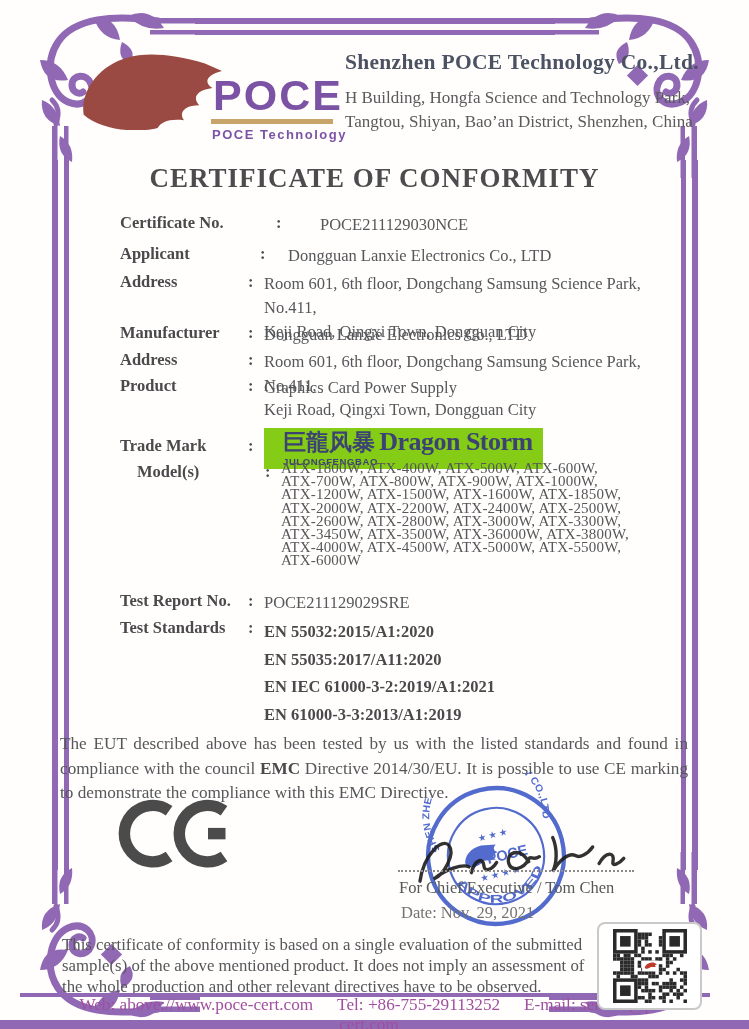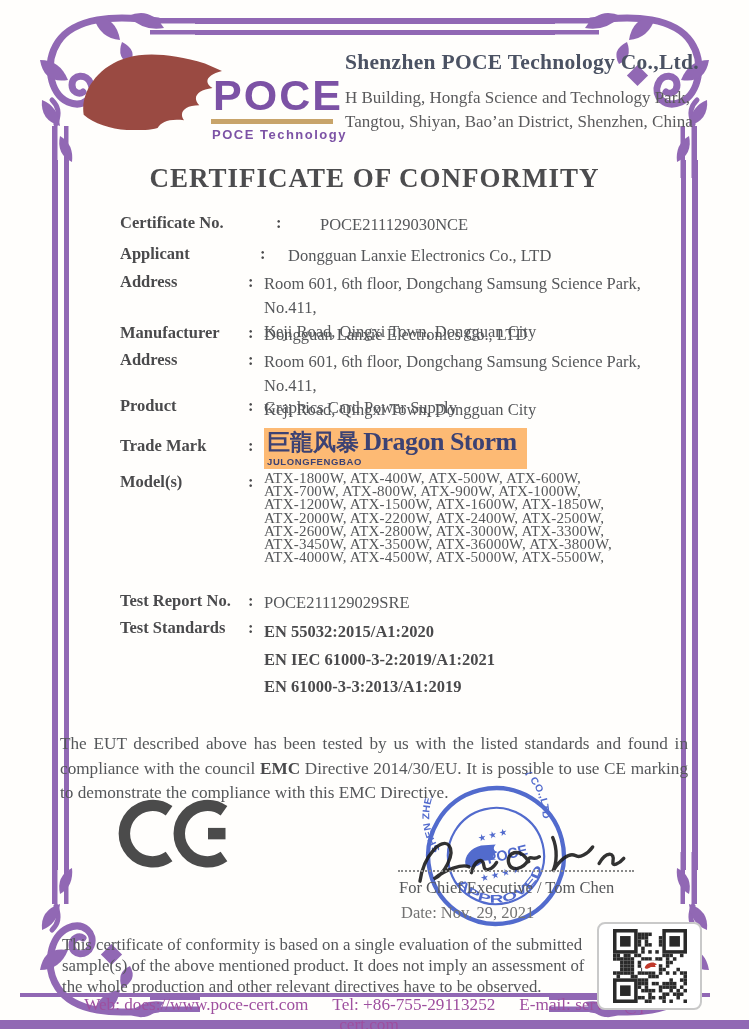--- a/index.html
+++ b/index.html
@@ -25,21 +25,21 @@
   .title{left:0;top:163px;width:749px;text-align:center;font-size:27px;font-weight:bold;
          color:#4c4c4e;letter-spacing:1px;}
   
   .row{position:absolute;left:120px;display:flex;font-size:16.5px;}
   .row .lab{width:128px;font-weight:bold;color:#4a4a4c;flex:none;}
   .row .col{width:16px;font-weight:bold;color:#4a4a4c;flex:none;}
   .row .val{width:430px;color:#55575a;line-height:24px;}
   .models .val{font-size:15px;line-height:13.2px;letter-spacing:.2px;}
   .stds .val div{line-height:27.5px;font-weight:bold;color:#4a4a4c;}
   
-  .tm-box{display:inline-block;background:#fdba74;padding:1px 10px 2px 3px;line-height:1;}
+  .tm-box{display:inline-block;background:#84cc16;padding:1px 10px 2px 19px;line-height:1;}
   .tm-cn{font-size:23px;font-weight:bold;color:#3c4273;}
   .tm-en{font-size:26px;font-weight:bold;color:#3c4273;font-family:"Liberation Serif",serif;letter-spacing:-0.5px;}
   .tm-py{font-size:9.5px;font-weight:bold;color:#3c4273;letter-spacing:.6px;margin-top:2px;
          font-family:"Liberation Sans",sans-serif;}
   
   .statement{left:60px;top:724px;width:628px;font-size:17.2px;line-height:24.5px;text-align:justify;margin-top:8px;}
   .statement b{color:#4a4a4c;}
   .disclaimer{left:62px;top:934px;width:535px;font-size:16.8px;line-height:21px;}
   .contact{left:60px;top:995px;width:630px;text-align:center;font-size:17.2px;color:#9e4f9f;}
   .contact span{margin:0 12px;}
@@ -150,63 +150,65 @@
 
   <div class="row" style="top:350px;">
     <span class="lab">Address</span>
     <span class="col">:</span>
     <div class="val">
       <div>Room 601, 6th floor, Dongchang Samsung Science Park, No.411,</div>
       <div>Keji Road, Qingxi Town, Dongguan City</div>
     </div>
   </div>
 
-  <div class="row" style="top:396px;font-family:Liberation Serif, serif;">
+  <div class="row" style="top:376px;font-family:Liberation Serif, serif;">
     <span class="lab">Product</span>
     <span class="col">:</span>
     <div class="val">Graphics Card Power Supply</div>
   </div>
 
   <div class="row" style="top:428px;">
     <span class="lab" style="padding-top:8px;">Trade Mark</span>
     <span class="col" style="padding-top:8px;">:</span>
     <div class="val">
       <div class="tm-box">
         <span class="tm-cn">巨龍风暴</span>
         <span class="tm-en">Dragon Storm</span>
         <div class="tm-py">JULONGFENGBAO</div>
       </div>
     </div>
   </div>
 
-  <div class="row models" style="top:472px;">
+  <div class="row models" style="top:462px;margin-left:17px;">
     <span class="lab">Model(s)</span>
     <span class="col">:</span>
     <div class="val">
       <div>ATX-1800W, ATX-400W, ATX-500W, ATX-600W,</div>
       <div>ATX-700W, ATX-800W, ATX-900W, ATX-1000W,</div>
       <div>ATX-1200W, ATX-1500W, ATX-1600W, ATX-1850W,</div>
       <div>ATX-2000W, ATX-2200W, ATX-2400W, ATX-2500W,</div>
       <div>ATX-2600W, ATX-2800W, ATX-3000W, ATX-3300W,</div>
       <div>ATX-3450W, ATX-3500W, ATX-36000W, ATX-3800W,</div>
       <div>ATX-4000W, ATX-4500W, ATX-5000W, ATX-5500W,</div>
+      <div>ATX-6000W</div>
     </div>
   </div>
 
   <div class="row" style="top:591px;">
     <span class="lab">Test Report No.</span>
     <span class="col">:</span>
     <div class="val">POCE211129029SRE</div>
   </div>
 
   <div class="row stds" style="top:618px;">
     <span class="lab">Test Standards</span>
     <span class="col">:</span>
     <div class="val">
       <div>EN 55032:2015/A1:2020</div>
+      <div>EN 55035:2017/A11:2020</div>
       <div>EN IEC 61000-3-2:2019/A1:2021</div>
       <div>EN 61000-3-3:2013/A1:2019</div>
     </div>
   </div>
 
   <div class="abs statement"><span>The EUT described above has been tested by us with the listed standards and found in compliance with the council </span><b>EMC</b><span> Directive 2014/30/EU. It is possible to use CE marking to demonstrate the compliance with this EMC Directive.</span></div>
 
   <svg class="abs ce" viewBox="0 0 160 95">
     <g fill="none" stroke="#4b4b4b" stroke-width="15">
       <path d="M67,17 A37,37 0 1 0 67,77"></path>
@@ -250,21 +252,21 @@
   </svg>
   <span class="sr">Tom Chen</span>
 
   <div class="abs dotline"></div>
   <div class="abs forchief">For Chief Executive / Tom Chen</div>
   <div class="abs dateline">Date: Nov. 29, 2021</div>
 
   <div class="abs disclaimer">This certificate of conformity is based on a single evaluation of the submitted sample(s) of the above mentioned product. It does not imply an assessment of the whole production and other relevant directives have to be observed.</div>
 
   <div class="abs contact">
-    <span>Web: does://www.poce-cert.com</span><span>Tel: +86-755-29113252</span><span>E-mail: service@poce-cert.com</span>
+    <span>Web: above://www.poce-cert.com</span><span>Tel: +86-755-29113252</span><span>E-mail: service@poce-cert.com</span>
   </div>
 
   <div class="abs qrbox">
     <svg width="74" height="74" viewBox="0 0 84 84">
       <g id="qr-modules" fill="#2a2a2a">
           <rect x="28" y="4" width="4" height="4"></rect>
           <rect x="32" y="4" width="4" height="4"></rect>
           <rect x="36" y="4" width="4" height="4"></rect>
           <rect x="40" y="4" width="4" height="4"></rect>
           <rect x="28" y="8" width="4" height="4"></rect>

